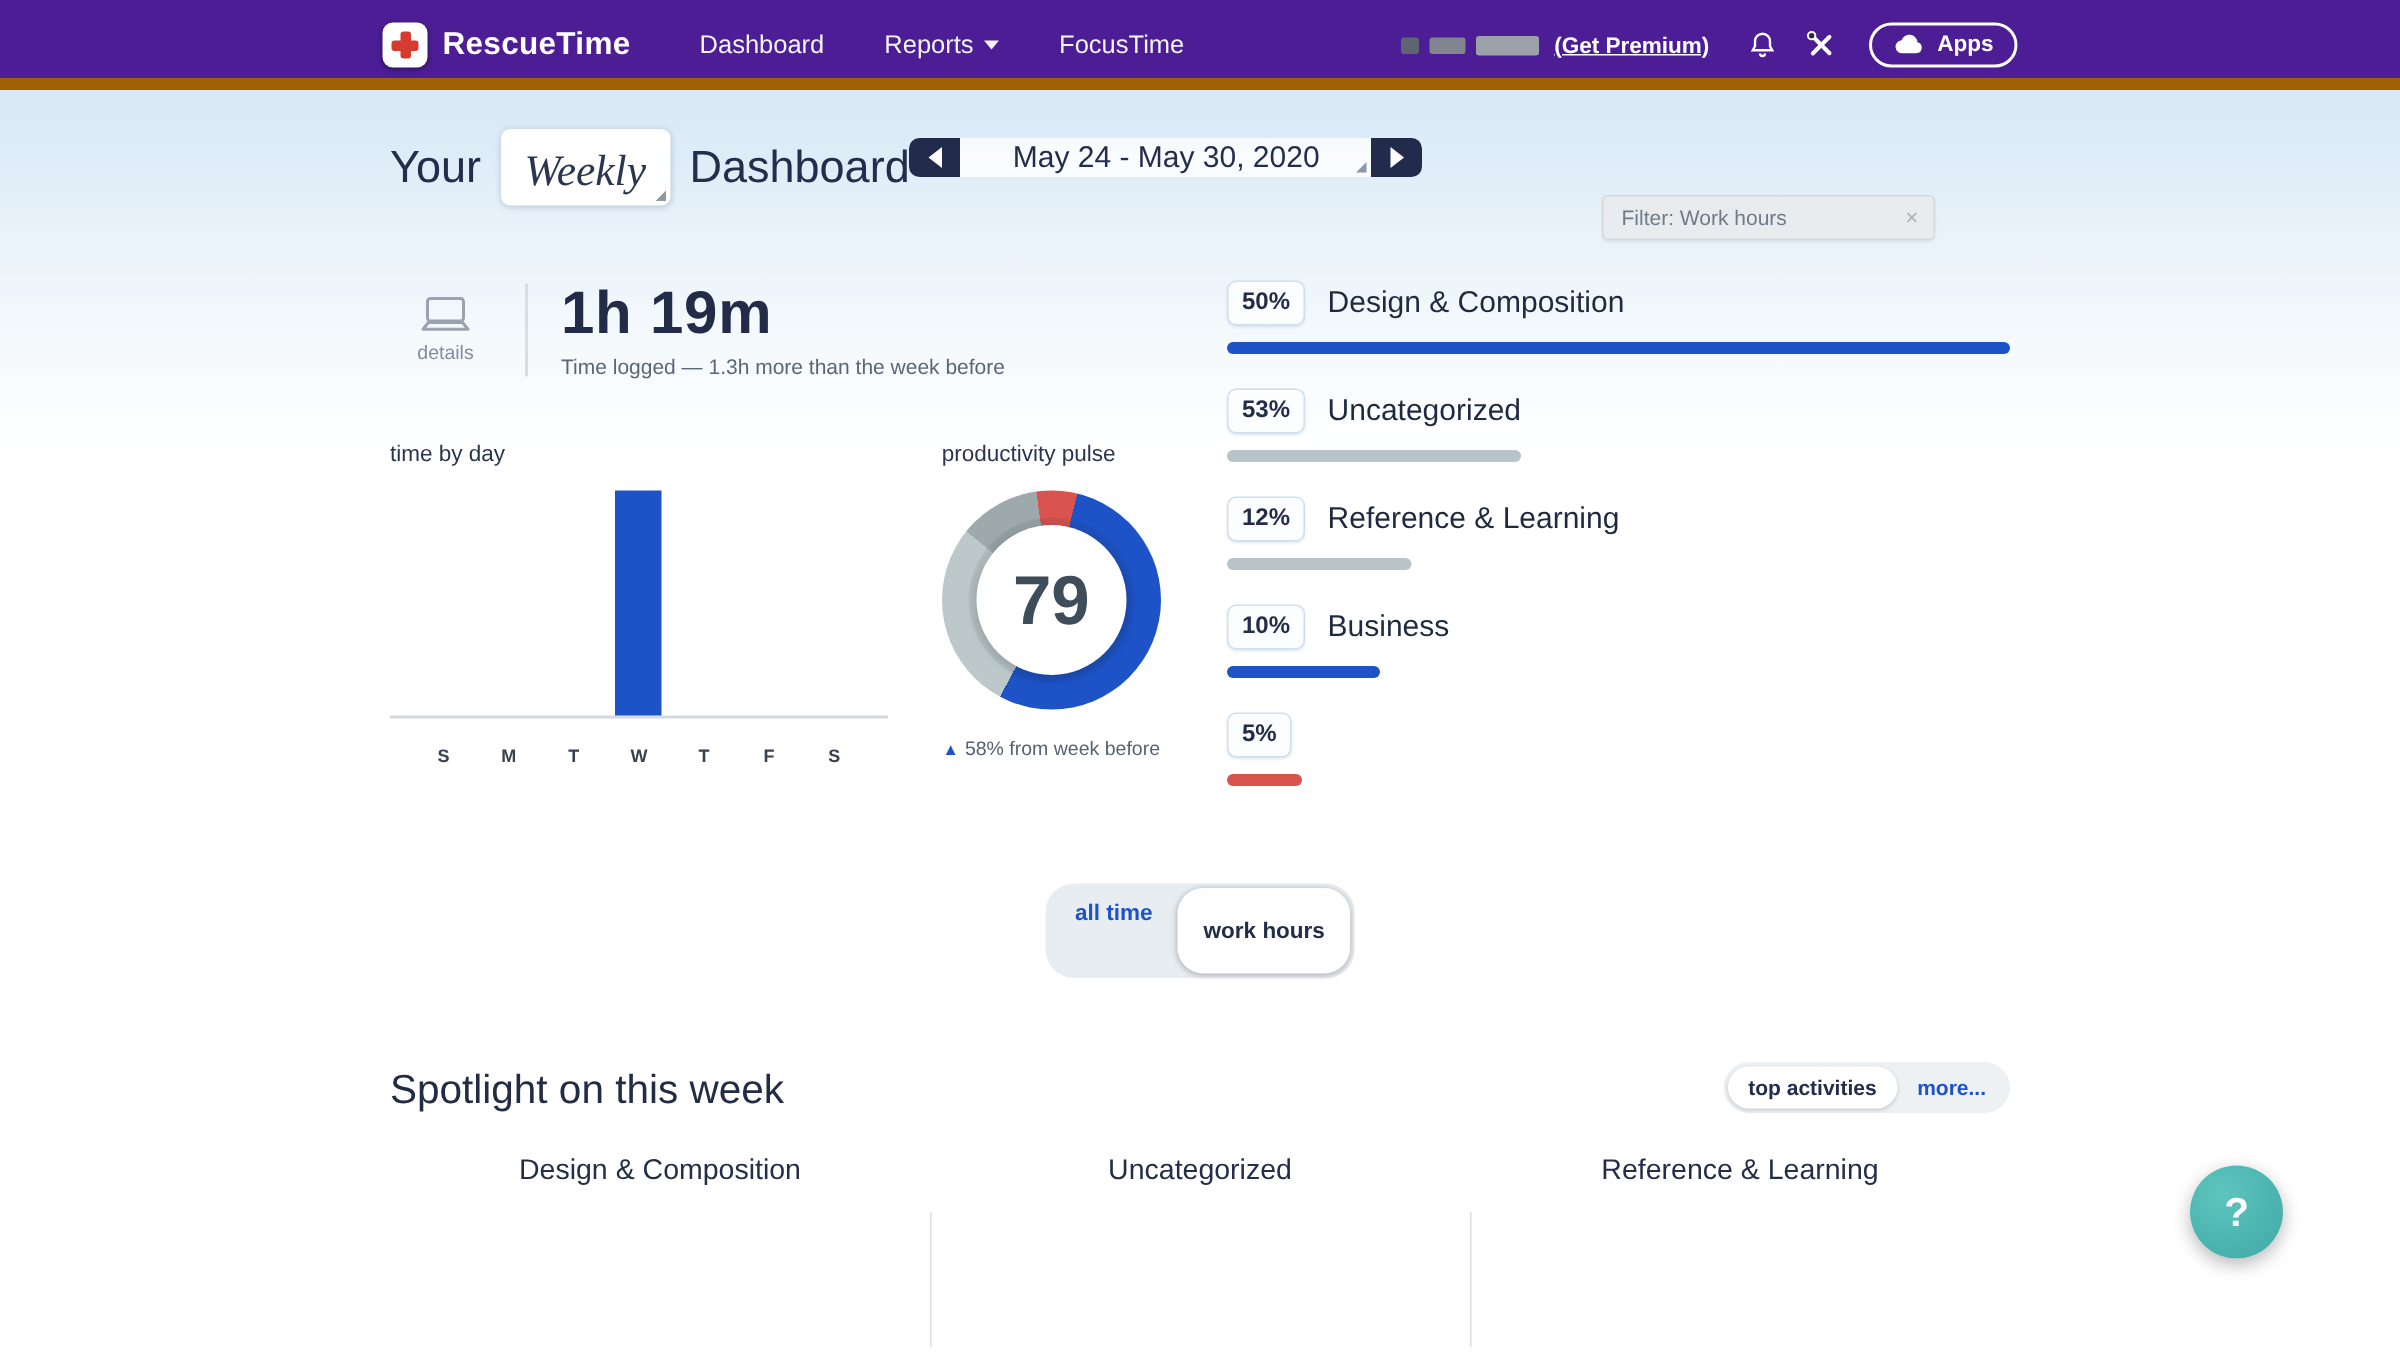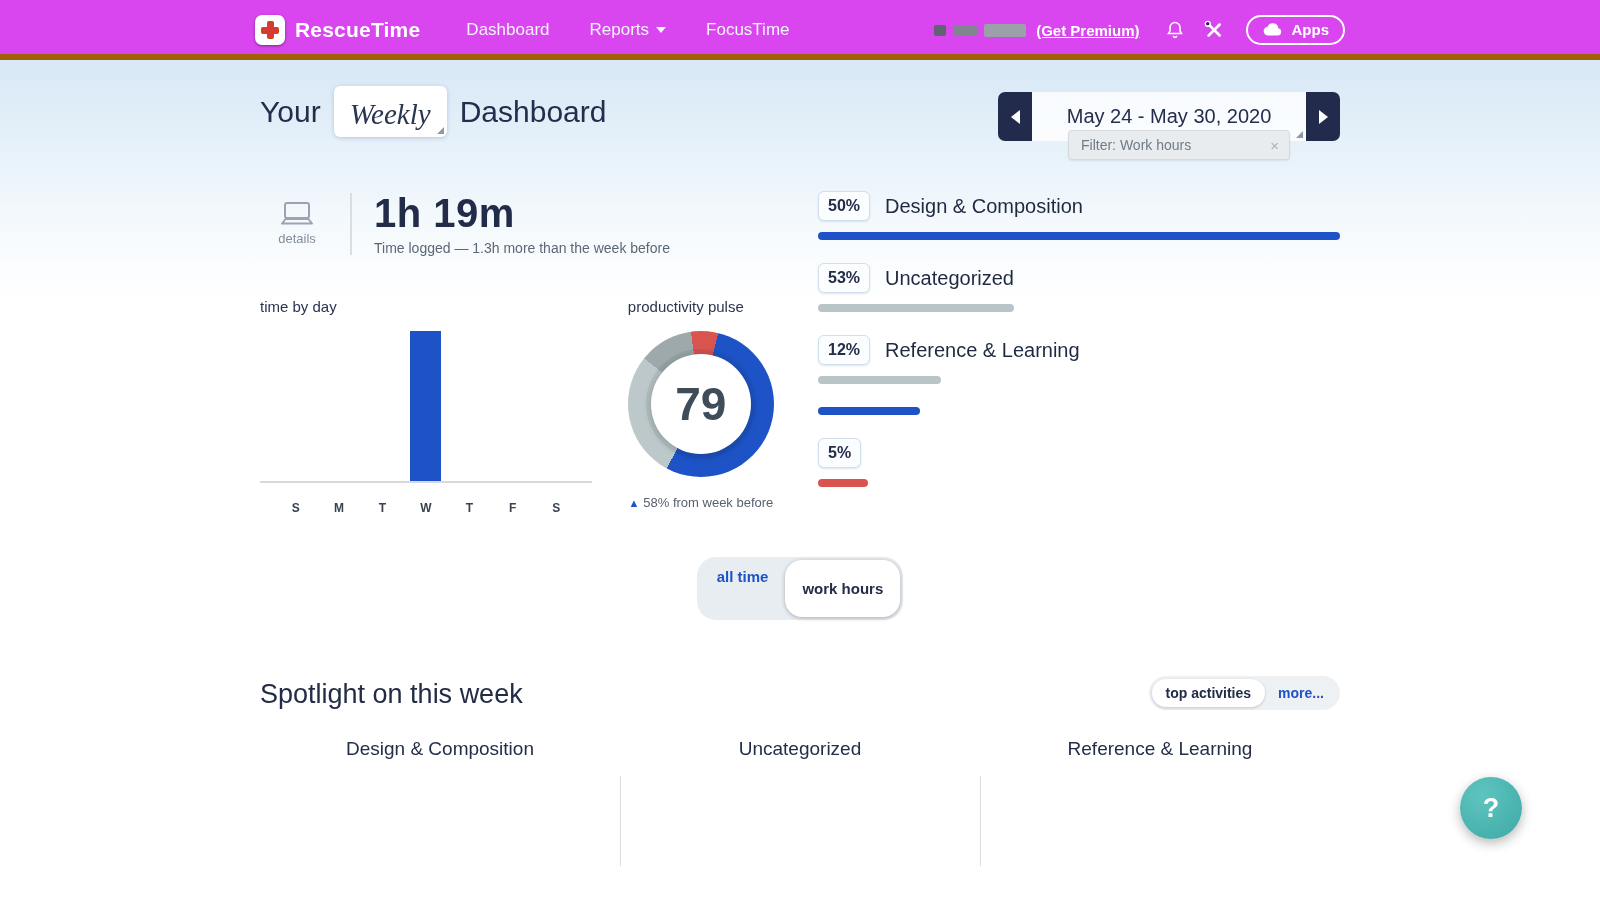--- a/index.html
+++ b/index.html
@@ -4,21 +4,21 @@
 <style>
   * { box-sizing: border-box; }
   html, body { margin: 0; padding: 0; }
   body {
     width: 1600px; height: 901px; overflow: hidden; position: relative;
     font-family: "Liberation Sans", sans-serif;
     background: linear-gradient(180deg, #d3e4f5 0px, #dcebf7 90px, #f2f8fc 210px, #ffffff 300px);
   }
 
   
-  .navbar { height: 60px; background: #d946ef; border-bottom: 6px solid #a16207; }
+  .navbar { height: 60px; background: #4c1d95; border-bottom: 8px solid #a16207; }
   .nav-inner { width: 1090px; margin: 0 auto; height: 60px; display: flex; align-items: center; }
   .brand { display: flex; align-items: center; gap: 10px; margin-right: 26px; cursor: pointer; }
   .logo-box { width: 30px; height: 30px; background: #fff; border-radius: 7px; position: relative;
     box-shadow: 0 1px 3px rgba(0,0,0,.45); }
   .logo-box::before, .logo-box::after { content: ""; position: absolute; background: #d63b30; border-radius: 2px; }
   .logo-box::before { width: 18px; height: 7px; left: 6px; top: 11.5px; }
   .logo-box::after { width: 7px; height: 18px; left: 11.5px; top: 6px; }
   .brand-text { color: #fff; font-size: 21px; font-weight: 700; letter-spacing: .2px; }
   .nav-link { color: #f2f4f8; font-size: 17px; margin: 0 20px; text-decoration: none; display: flex;
     align-items: center; gap: 7px; cursor: pointer; }
@@ -30,28 +30,28 @@
   .redacted .r1 { width: 12px; height: 11px; background: #5f6472; }
   .redacted .r2 { width: 24px; height: 11px; background: #81858f; }
   .redacted .r3 { width: 42px; height: 13px; background: #9ca0a9; }
   .premium { color: #fff; font-size: 15px; font-weight: 700; text-decoration: underline; margin-right: 16px; cursor: pointer; }
   .icon-btn { margin: 0 9px; cursor: pointer; display: flex; align-items: center; }
   .apps-pill { display: flex; align-items: center; gap: 8px; border: 2px solid #fff; border-radius: 18px;
     padding: 4px 14px 5px; color: #fff; font-size: 15px; font-weight: 700; margin-left: 12px; cursor: pointer; }
 
   
   .page { width: 1080px; margin: 0 auto; position: relative; }
-  .header-row { display: flex; justify-content: space-between; align-items: flex-start; padding-top: 26px; position: relative; }
+  .header-row { display: flex; align-items: flex-start; padding-top: 26px; position: relative; }
   .page-title { display: flex; align-items: center; gap: 13px; margin: 0; font-size: 30px; font-weight: 500; color: #232d4c; }
   .period-box { font-family: "Liberation Serif", serif; font-style: italic; font-size: 29px; color: #2a3550;
     background: #fff; border-radius: 6px; padding: 12px 16px 6px; box-shadow: 0 1px 4px rgba(110,135,165,.4);
     position: relative; cursor: pointer; }
   .corner-handle::after { content: ""; position: absolute; right: 3px; bottom: 3px; width: 0; height: 0;
     border-left: 7px solid transparent; border-bottom: 7px solid #6b7688; opacity: .75; }
-  .date-nav { display: flex; height: 49px; margin-top: 6px; }
+  .date-nav { display: flex; height: 26px; margin-top: 6px; }
   .date-arrow { width: 34px; background: #232b4d; display: flex; align-items: center; justify-content: center; cursor: pointer; border: none; }
   .date-arrow.left { border-radius: 7px 0 0 7px; }
   .date-arrow.right { border-radius: 0 7px 7px 0; }
   .tri-left { width: 0; height: 0; border-top: 7px solid transparent; border-bottom: 7px solid transparent; border-right: 9px solid #fff; }
   .tri-right { width: 0; height: 0; border-top: 7px solid transparent; border-bottom: 7px solid transparent; border-left: 9px solid #fff; }
   .date-display { width: 274px; background: rgba(255,255,255,.8); display: flex; align-items: center;
     justify-content: center; font-size: 20px; color: #242e4c; position: relative; cursor: pointer; }
   .filter-chip { position: absolute; top: 70px; right: 50px; width: 222px; background: #e9ecef;
     border: 1px solid #d6dade; border-radius: 4px; padding: 6px 10px 6px 12px; font-size: 14px; color: #707b88;
     display: flex; align-items: center; justify-content: space-between; box-shadow: 0 1px 2px rgba(0,0,0,.08); }
@@ -285,20 +285,24 @@
         <div class="cat-bar" style="width: 37.5%; background: rgb(185, 196, 201);"></div>
       </div>
       <div class="cat-row">
         <div class="cat-head">
           <span class="pct-badge">12%</span>
           <span class="cat-label">Reference &amp; Learning</span>
         </div>
         <div class="cat-bar" style="width: 23.5%; background: rgb(185, 196, 201);"></div>
       </div>
       <div class="cat-row">
+        <div class="cat-head">
+          <span class="pct-badge">10%</span>
+          <span class="cat-label">Business</span>
+        </div>
         <div class="cat-bar" style="width: 19.5%; background: rgb(29, 83, 199);"></div>
       </div>
       <div class="cat-row">
         <div class="cat-head">
           <span class="pct-badge">5%</span>
         </div>
         <div class="cat-bar" style="width: 9.5%; background: rgb(217, 83, 79);"></div>
       </div>
     </div>
   </div>

